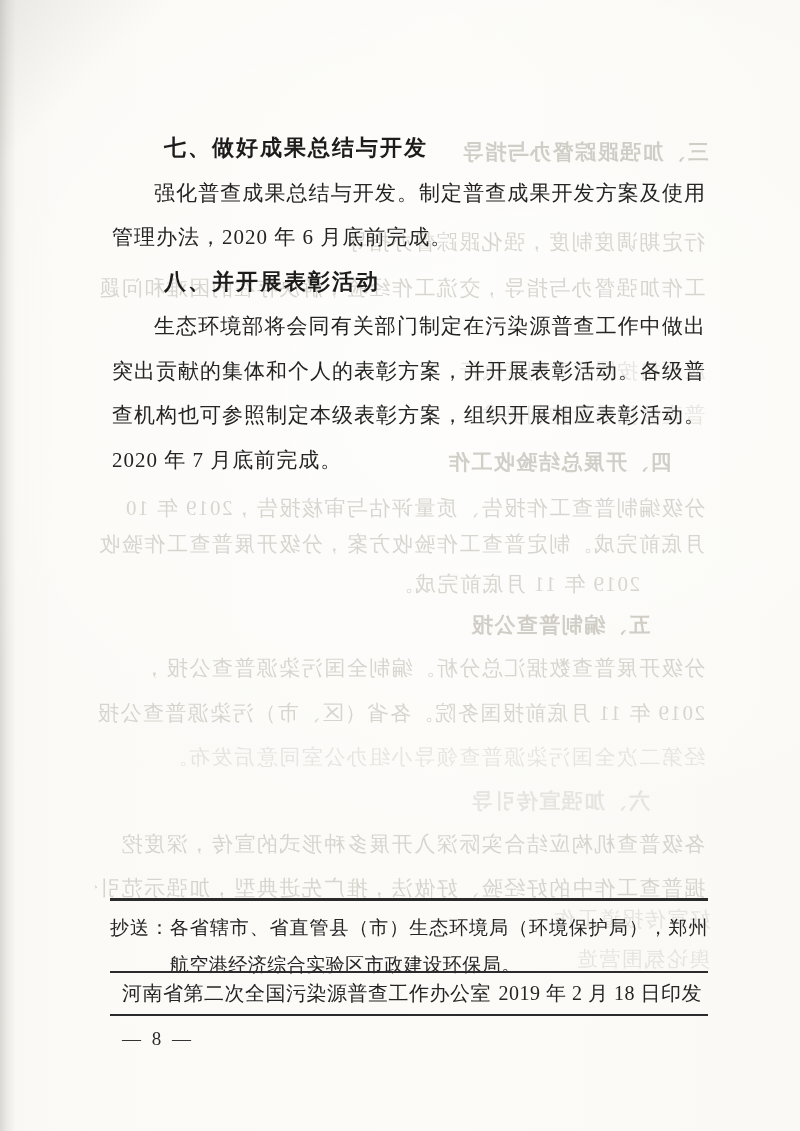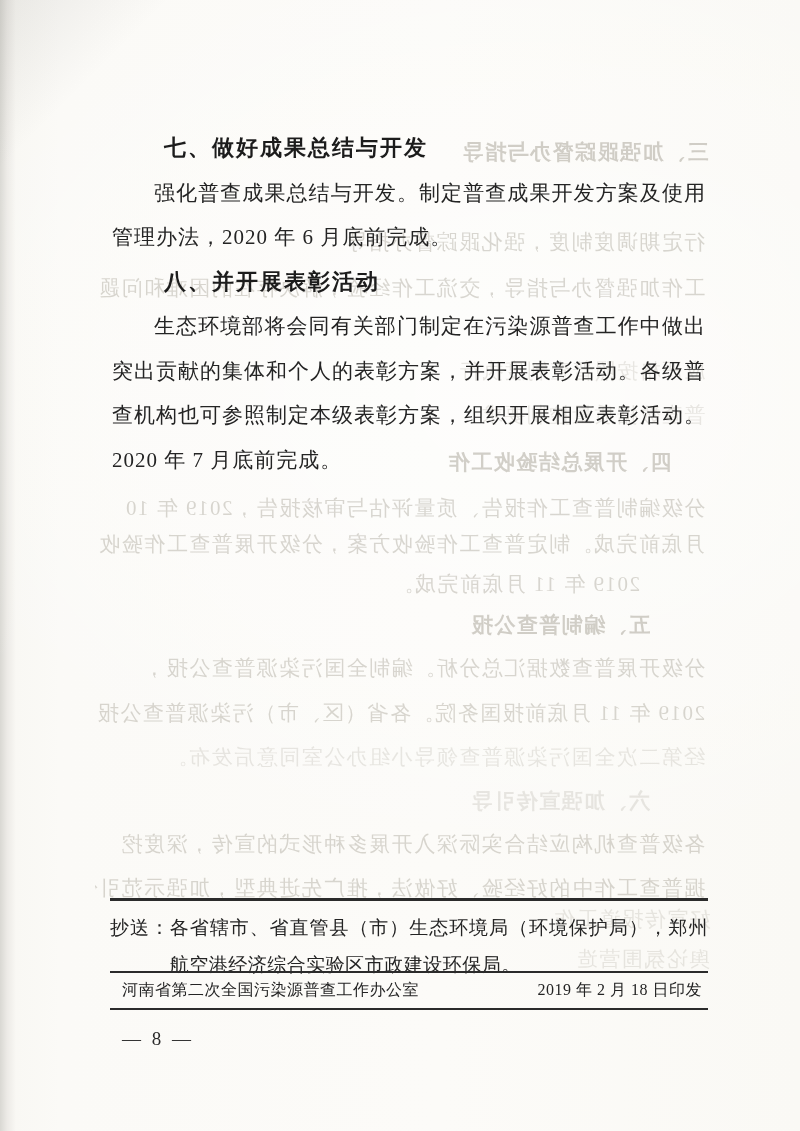--- a/index.html
+++ b/index.html
@@ -56,21 +56,21 @@
   .cc-para {
     margin:0; font-size:19px; line-height:37px; letter-spacing:0.5px;
     color:#242424; padding-left:3.15em; text-indent:-3.15em;
     text-align:justify;
   }
   .issuer-row {
     position:absolute; left:110px; top:971px; width:598px; box-sizing:border-box;
     border-top:2px solid #2b2b2b; border-bottom:2px solid #2b2b2b;
     padding:7px 6px 7px 12px;
     display:flex; justify-content:space-between; align-items:center;
-    font-size:16px; letter-spacing:0.5px; color:#242424;
+    font-size:20px; letter-spacing:0.5px; color:#242424;
   }
   .page-number {
     position:absolute; left:122px; top:1028px;
     font-size:19px; letter-spacing:3px; color:#2b2b2b;
   }
 </style>
 </head>
 <body>
 
 <div class="page">

